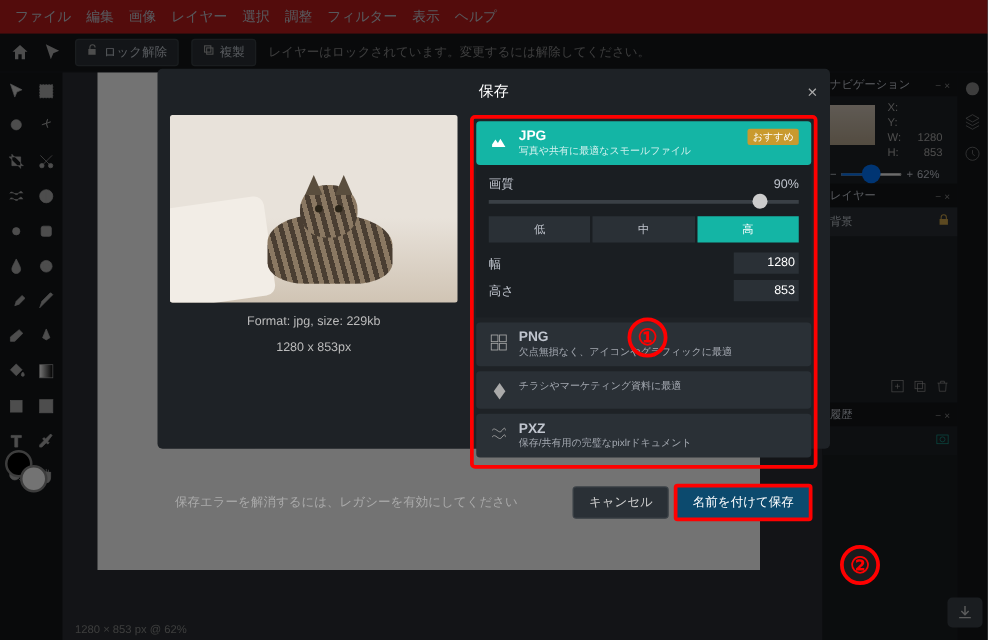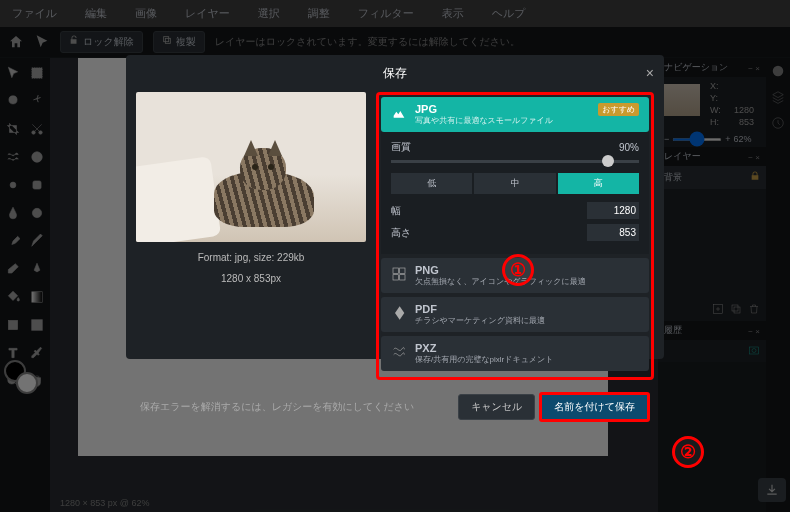--- a/index.html
+++ b/index.html
@@ -1,19 +1,19 @@
 <!DOCTYPE html>
 <html><head>
 <meta charset="utf-8">
 <style>
 * { margin: 0; padding: 0; box-sizing: border-box; font-family: sans-serif; }
 body { background: #1a1d21; color: #c0c5ce; width: 790px; height: 512px; overflow: hidden; font-size: 11px; position: relative; }
 
 
-.menubar { display: flex; gap: 28px; padding: 6px 12px; background: #404040; font-size: 11px; }
+.menubar { display: flex; gap: 12px; padding: 6px 12px; background: #b91c1c; font-size: 11px; }
 .menubar span { cursor: pointer; }
 
 
 .toolbar2 { display: flex; align-items: center; padding: 4px 8px; background: #14171a; gap: 10px; height: 30px; }
 .tb-btn { background: #2a3036; border: 1px solid #3a4046; border-radius: 3px; padding: 3px 8px; font-size: 10px; display: flex; gap: 4px; cursor: pointer; }
 .tb-icon { width: 16px; height: 16px; display: inline-flex; align-items: center; justify-content: center; }
 .lock-msg { font-size: 10px; color: #888; }
 
 
 .tools { position: absolute; left: 0; top: 58px; width: 50px; background: #14171a; height: 454px; display: grid; grid-template-columns: 1fr 1fr; grid-auto-rows: 26px; gap: 2px; padding: 2px; }
@@ -436,21 +436,20 @@
           <div class="format-text">
               <div class="format-name">PNG</div>
               <div class="format-desc">欠点無損なく、アイコンやグラフィックに最適</div>
             </div>
         </div>
         <div class="format-item">
           <div class="format-icon"><svg viewBox="0 0 24 24" fill="#aaa">
                 <path d="M13 2l7 10-7 10-7-10z"></path>
               </svg></div>
           <div class="format-text">
-              <div class="format-name">PDF</div>
               <div class="format-desc">チラシやマーケティング資料に最適</div>
             </div>
         </div>
         <div class="format-item">
           <div class="format-icon"><svg viewBox="0 0 24 24" fill="none" stroke="#aaa">
                 <path d="M4 8c4-6 8 6 12 0s4 0 4 0M4 16c4-6 8 6 12 0s4 0 4 0"></path>
               </svg></div>
           <div class="format-text">
               <div class="format-name">PXZ</div>
               <div class="format-desc">保存/共有用の完璧なpixlrドキュメント</div>

